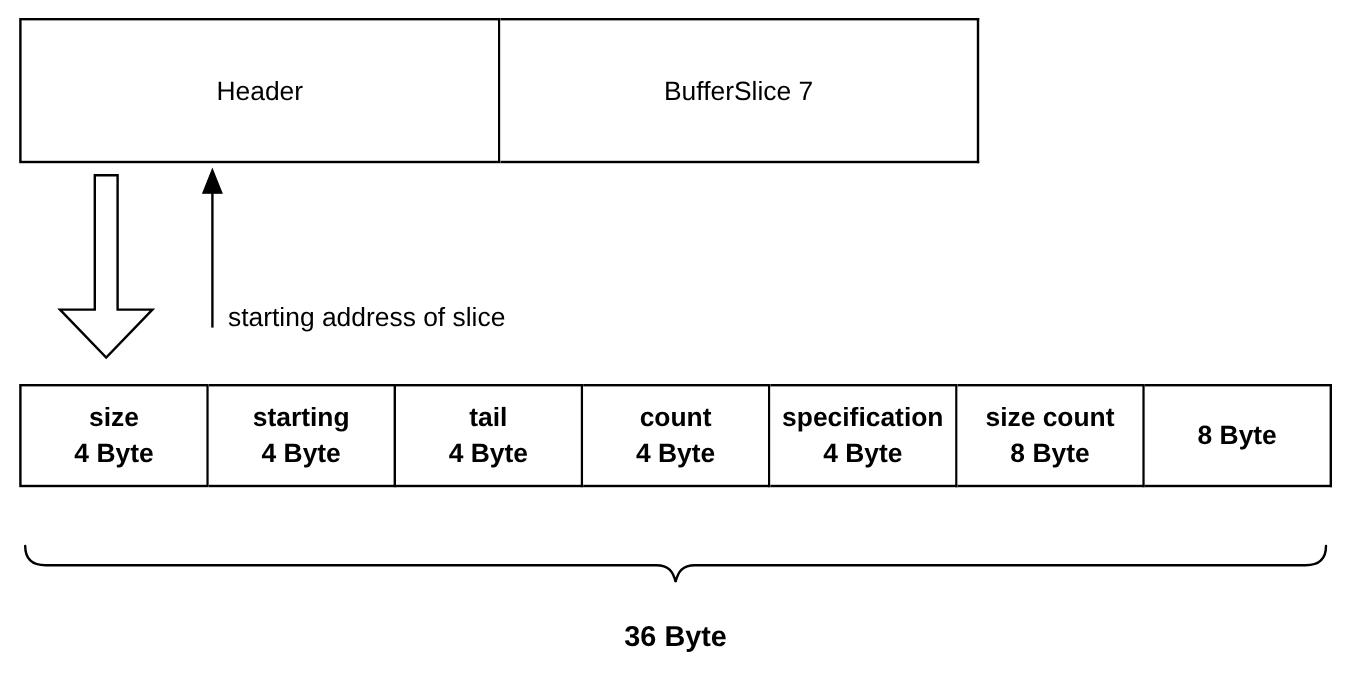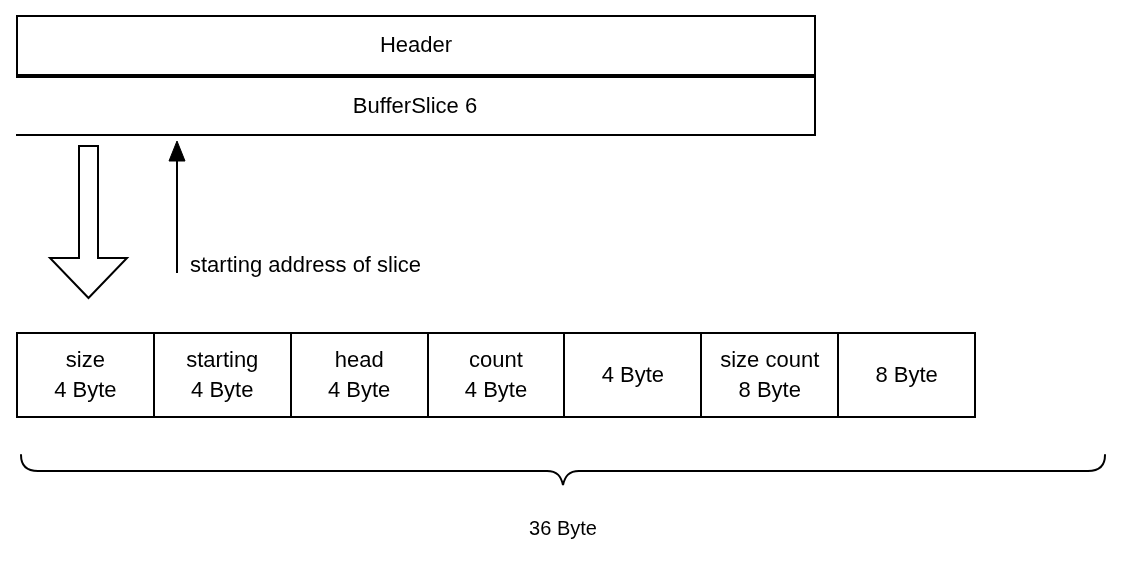--- a/index.html
+++ b/index.html
@@ -21,52 +21,53 @@
     display:flex;
     flex-direction:column;
     align-items:center;
     justify-content:center;
     text-align:center;
     font-size:22px;
     line-height:30px;
     white-space:nowrap;
   }
   .cell:first-child { border-left:2px solid #000000; }
-  .top-row    { left:16px;  top:15px;  width:800px;  height:121px;flex-direction:column; }
-  .bottom-row { left:16px;  top:332px; width:960px; height:86px;  }
+  .top-row    { left:16px;  top:15px;  width:800px;  height:121px; }
+  .bottom-row { left:16px;  top:320px; width:1094px; height:86px;font-weight:bold;  }
   .overlay {
     position:absolute; left:0; top:0;
     width:1126px; height:566px;
     pointer-events:none;
   }
   .annotation {
     position:absolute;
     left:190px; top:252px;
     font-size:22px;
     white-space:nowrap;
   }
   .brace-label {
     position:absolute;
     left:21px; top:517px;
     width:1084px;
     text-align:center;
-    font-size:20px;
+    font-size:24px;
+    font-weight:bold;
   }
 </style>
 </head>
 <body>
 
 <div class="canvas">
 
   <div class="row top-row">
     <div class="cell">
       <span>Header</span>
     </div>
     <div class="cell">
-      <span>BufferSlice 6</span>
+      <span>BufferSlice 7</span>
     </div>
   </div>
 
   <svg class="overlay" viewBox="0 0 1126 566" xmlns="http://www.w3.org/2000/svg">
 
     <path d="M79,146 L98,146 L98,258 L127,258 L88.5,298 L50,258 L79,258 Z" fill="#ffffff" stroke="#000000" stroke-width="2" stroke-linejoin="miter"></path>
 
     <line x1="177" y1="273" x2="177" y2="159" stroke="#000000" stroke-width="2"></line>
     <path d="M177,141 L185,161 L169,161 Z" fill="#000000" stroke="#000000" stroke-width="1"></path>
 
@@ -79,28 +80,29 @@
   <div class="row bottom-row">
     <div class="cell">
       <span>size</span>
       <span>4 Byte</span>
     </div>
     <div class="cell">
       <span>starting</span>
       <span>4 Byte</span>
     </div>
     <div class="cell">
-      <span>head</span>
+      <span>tail</span>
       <span>4 Byte</span>
     </div>
     <div class="cell">
       <span>count</span>
       <span>4 Byte</span>
     </div>
     <div class="cell">
+      <span>specification</span>
       <span>4 Byte</span>
     </div>
     <div class="cell">
       <span>size count</span>
       <span>8 Byte</span>
     </div>
     <div class="cell">
       <span>8 Byte</span>
     </div>
   </div>

